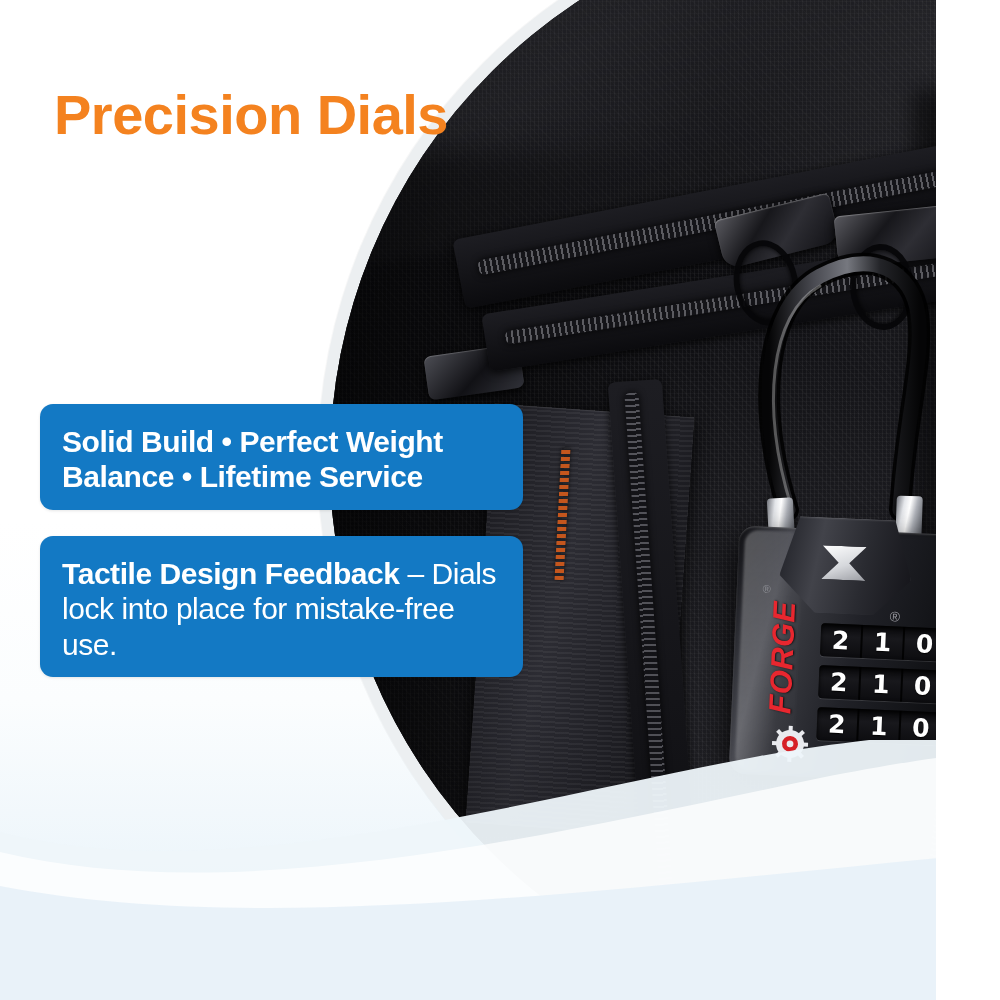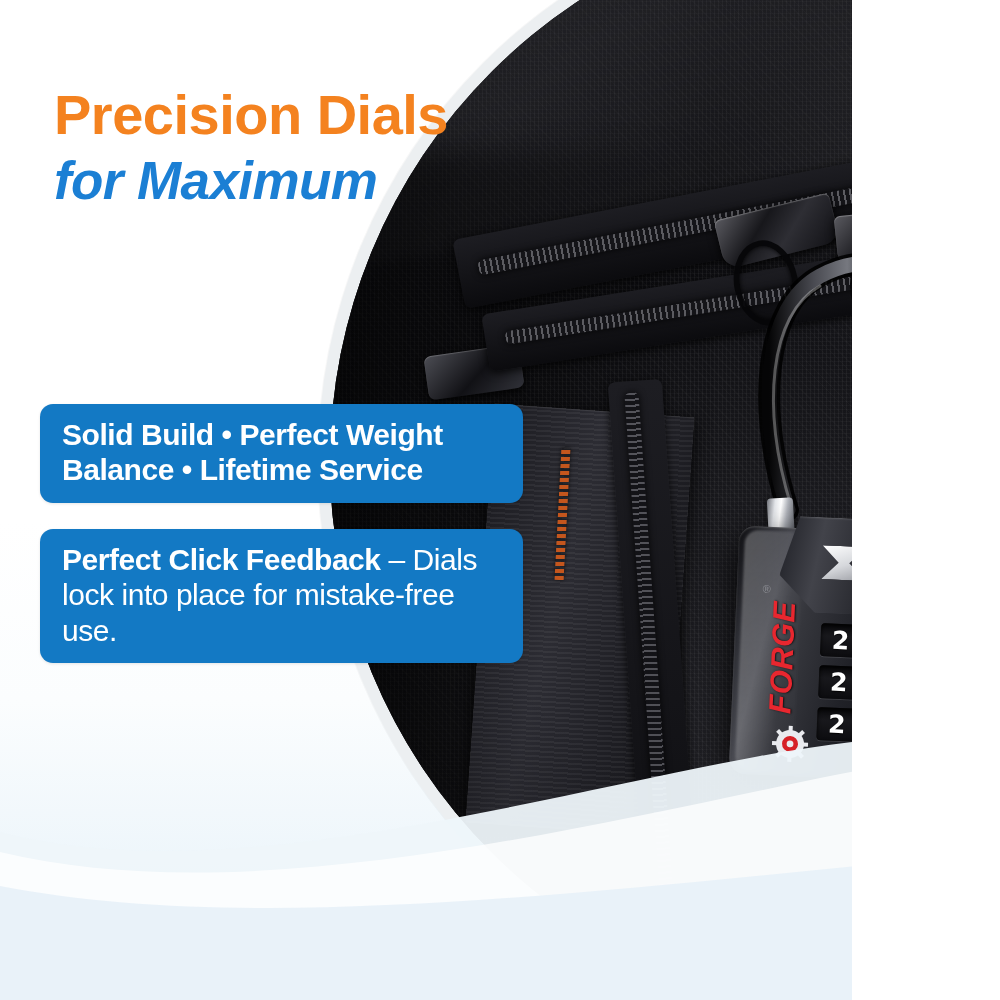--- a/index.html
+++ b/index.html
@@ -9,21 +9,21 @@
   body {
     width: 1000px;
     height: 1000px;
     overflow: hidden;
     font-family: "Liberation Sans", sans-serif;
     background: #ffffff;
   }
 
   #canvas {
     position: relative;
-    width: 852px;
+    width: 936px;
     height: 1000px;
     overflow: hidden;
     background: linear-gradient(180deg,
                 #ffffff 0%,
                 #ffffff 52%,
                 #fbfdfe 70%,
                 #eef6fb 86%,
                 #e6f1f8 100%);
     text-decoration: underline;
   }
@@ -98,21 +98,21 @@
   .features {
     position: absolute;
     left: 40px;
     top: 404px;
     z-index: 40;
   }
   .feature-box {
     background: #1379c4;
     border-radius: 13px;
     color: #ffffff;
-    padding: 13px 22px 15px 22px;
+    padding: 20px 22px 15px 22px;
     margin-bottom: 26px;
     width: 483px;
     box-sizing: border-box;
     box-shadow: 0 1px 3px rgba(0,0,0,0.10);
   }
   .feature-text {
     font-size: 30px;
     line-height: 1.18;
     letter-spacing: -0.45px;
   }
@@ -562,29 +562,28 @@
   </div>
 
   <svg class="wave-layer" viewBox="0 0 1000 260" preserveAspectRatio="none">
     <path d="M0 92 C 220 150, 520 60, 760 16 C 860 -2, 950 -8, 1000 -12 L1000 260 L0 260 Z" fill="#eef5fa" opacity="0.95"></path>
     <path d="M0 112 C 240 170, 560 92, 820 38 C 900 22, 960 14, 1000 10 L1000 260 L0 260 Z" fill="#ffffff" opacity="0.75"></path>
     <path d="M0 146 C 260 196, 600 150, 1000 112 L1000 260 L0 260 Z" fill="#e7f1f8" opacity="0.9"></path>
   </svg>
 
   <div class="headline">
     <span class="hl-line1">Precision Dials</span>
-    <span class="hl-line2">for Maximum</span>
   </div>
 
   <div class="features">
     <div class="feature-box">
       <div class="feature-text">
         <span class="feature-strong">Solid Build • Perfect Weight Balance • Lifetime Service</span><span></span>
       </div>
     </div>
     <div class="feature-box">
       <div class="feature-text">
-        <span class="feature-strong">Perfect Click Feedback</span><span> – Dials lock into place for mistake-free use.</span>
+        <span class="feature-strong">Tactile Design Feedback</span><span> – Dials lock into place for mistake-free use.</span>
       </div>
     </div>
   </div>
 
 </div>
 
 </body></html>

